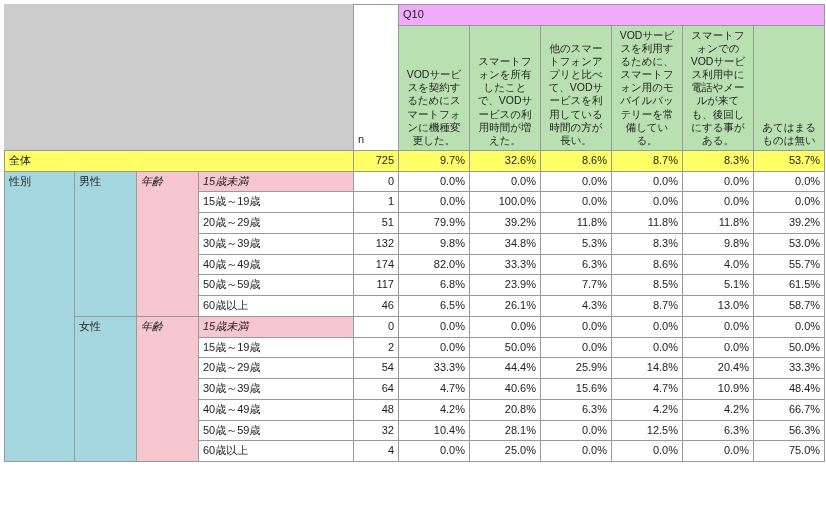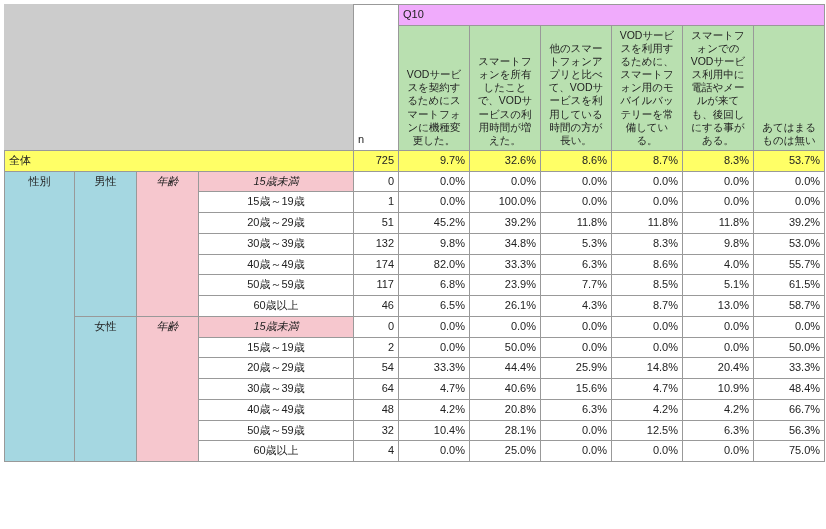--- a/index.html
+++ b/index.html
@@ -44,21 +44,21 @@
     border-right: 1px solid #999;
     border-bottom: 1px solid #999;
   }
   .yellow {
     background: #ffff66;
   }
   .blue { background: #a5d7e1; }
   .pink { background: #f6c7ce; font-style: italic; }
   .num { text-align: right; }
   .zentai { text-align: left; font-weight: normal; }
-  .lbl { text-align:center; }
+  .lbl { text-align:left; }
 </style>
 </head>
 <body>
 
 <table>
   <colgroup>
     <col style="width:70px">
     <col style="width:62px">
     <col style="width:62px">
     <col style="width:155px">
@@ -117,21 +117,21 @@
     <td class="num">0.0%</td>
     <td class="num">100.0%</td>
     <td class="num">0.0%</td>
     <td class="num">0.0%</td>
     <td class="num">0.0%</td>
     <td class="num">0.0%</td>
   </tr>
   <tr>
     <td class="lbl">20歳～29歳</td>
     <td class="num">51</td>
-    <td class="num">45.2%</td>
+    <td class="num">79.9%</td>
     <td class="num">39.2%</td>
     <td class="num">11.8%</td>
     <td class="num">11.8%</td>
     <td class="num">11.8%</td>
     <td class="num">39.2%</td>
   </tr>
   <tr>
     <td class="lbl">30歳～39歳</td>
     <td class="num">132</td>
     <td class="num">9.8%</td>

